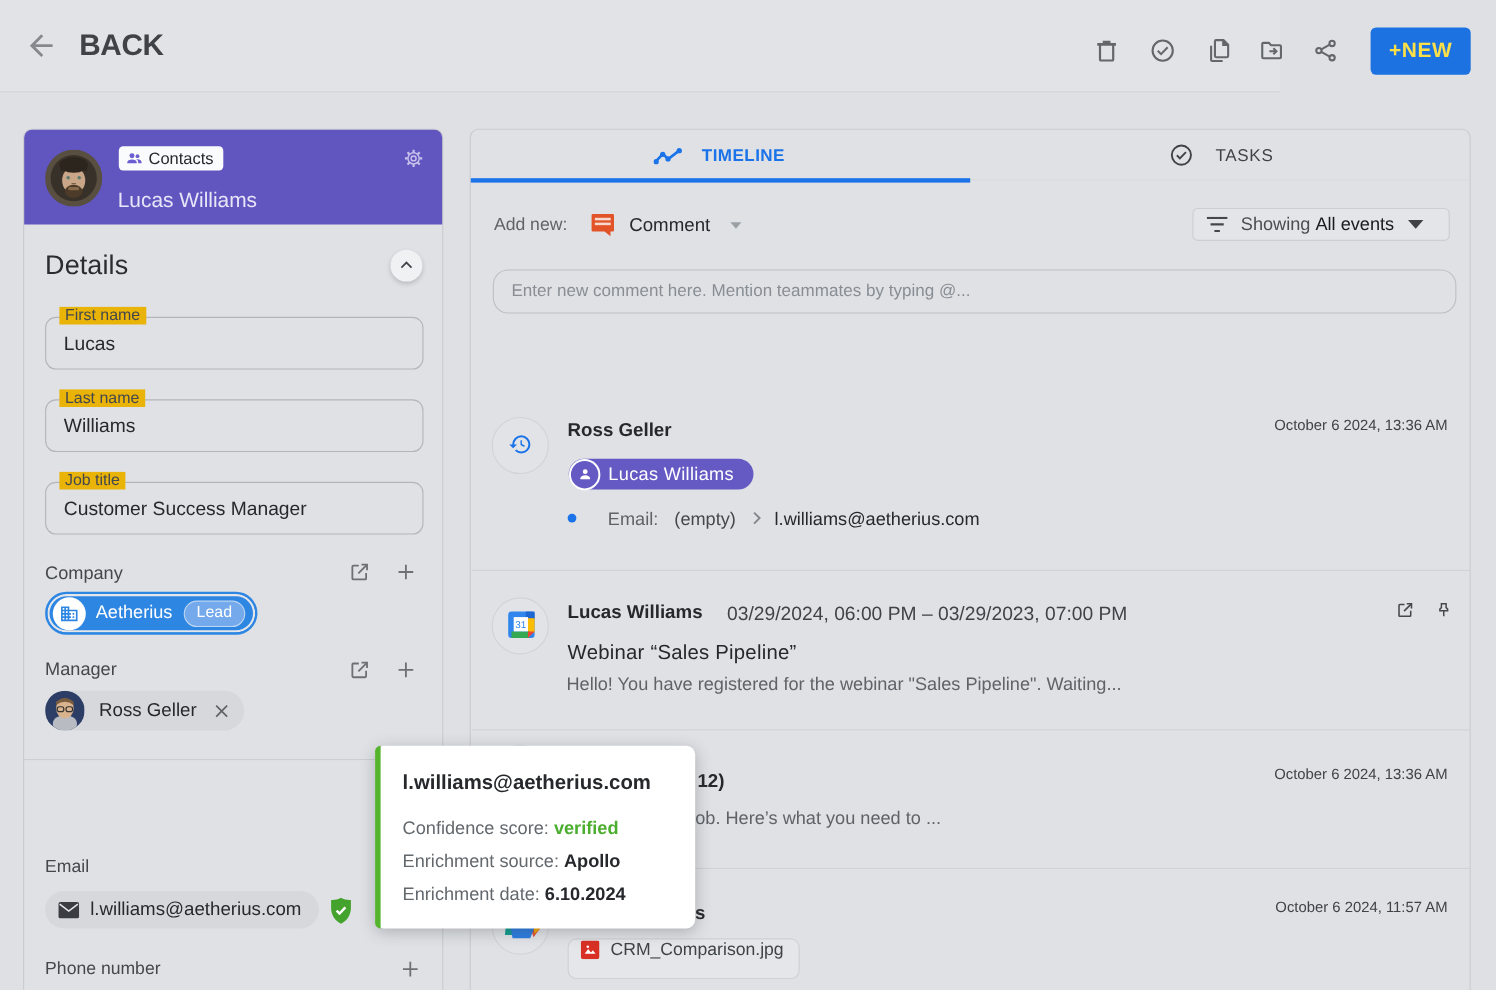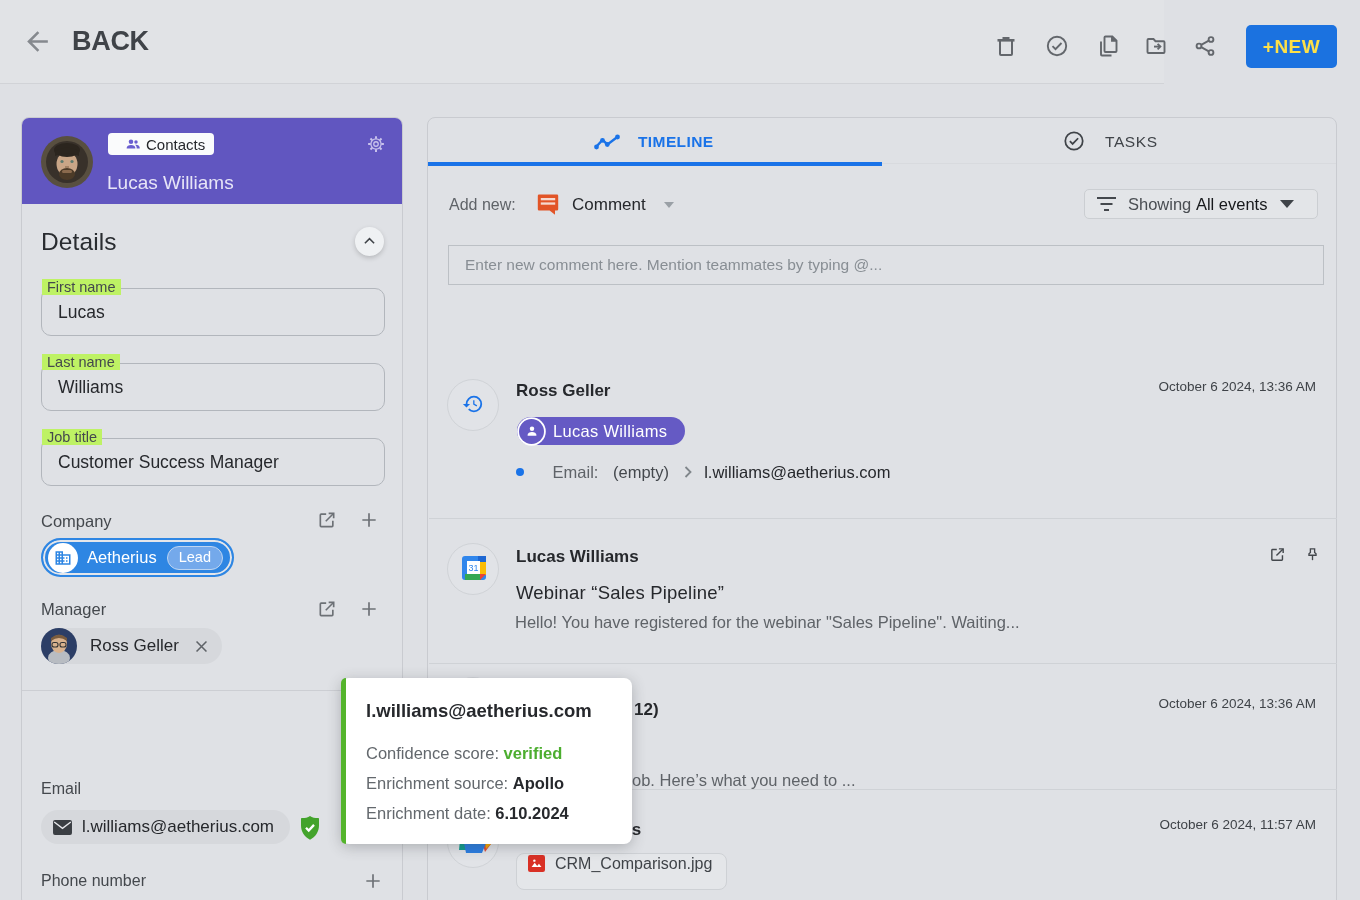--- a/index.html
+++ b/index.html
@@ -10,31 +10,31 @@
 #topbar { position:absolute; left:0; top:0; width:1164px; height:84px; background:#e1e3e6; border-bottom:1px solid #d1d3d7; }
 #backarrow { position:absolute; left:22px; top:26px; width:31px; height:31px; }
 #backtxt { position:absolute; left:72px; top:26px; font-size:27px; font-weight:bold; color:#3f4348; letter-spacing:-0.3px; }
 .topicon { position:absolute; top:34px; width:24px; height:24px; }
 #newbtn { position:absolute; left:1246px; top:25px; width:91px; height:43px; background:#1b72e0; border-radius:5px; color:#fde047; font-size:19px; font-weight:bold; text-align:center; line-height:43px; letter-spacing:0.5px; }
 
 
 #lcard { position:absolute; left:21px; top:117px; width:382px; height:790px; background:#dfe1e5; border:1px solid #c9cbd0; border-radius:8px; }
 #lhead { position:absolute; left:0; top:0; width:380px; height:86px; background:#6156c0; border-radius:7px 7px 0 0; }
 #avatar1 { position:absolute; left:19px; top:18px; width:52px; height:52px; border-radius:50%; overflow:hidden; }
-#contactschip { position:absolute; left:86px; top:15px; height:22px; background:#fafbfc; border-radius:4px; display:flex; align-items:center; padding:0 9px 0 17px; font-size:15px; color:#26282c; }
+#contactschip { position:absolute; left:86px; top:15px; height:22px; background:#fafbfc; border-radius:4px; display:flex; align-items:center; padding:0 9px 0 6px; font-size:15px; color:#26282c; }
 #lname1 { position:absolute; left:85px; top:54px; color:#e7e5f7; font-size:19px; }
 #gear { position:absolute; left:345px; top:17px; width:18px; height:18px; }
 
 .sechead { font-size:24.5px; color:#292c30; font-weight:500; letter-spacing:0.1px; }
 #details_h { position:absolute; left:19px; top:110px; }
 #collapse { position:absolute; left:333px; top:109px; width:29px; height:29px; border-radius:50%; background:#eff1f3; box-shadow:0 2px 5px rgba(0,0,0,0.18); }
 #collapse svg { position:absolute; left:6px; top:6px; }
 
 .field { position:absolute; left:19px; width:344px; height:48px; border:1px solid #b2b6bc; border-radius:10px; }
-.flabel { position:absolute; left:0; top:-10px; background:#bef264; padding:0 5px; font-size:14.5px; color:#44484d; }
+.flabel { position:absolute; left:12px; top:-10px; background:#eab308; padding:0 5px; font-size:14.5px; color:#44484d; }
 .fval { position:absolute; left:16px; top:13px; font-size:17.5px; color:#26282c; }
 
 .rowlabel { position:absolute; left:19px; font-size:16.5px; color:#44484d; }
 .rowicons { position:absolute; width:68px; height:20px; }
 
 #aetherius { position:absolute; left:19px; top:420px; height:39px; border-radius:20px; background:#2e86e3; border:2px solid #2e86e3; box-shadow:inset 0 0 0 2px #e4e6ea; display:flex; align-items:center; padding:0 9px 0 5px; }
 #aet_circle { width:30px; height:30px; border-radius:50%; background:#fff; display:flex; align-items:center; justify-content:center; }
 #aet_name { color:#fff; font-size:16.5px; margin:0 10px 0 9px; }
 #lead { background:#74a9eb; border:1.5px solid #bdd5f2; color:#fff; border-radius:13px; font-size:14.5px; padding:2px 11px 4px; }
 
@@ -63,30 +63,30 @@
 #addnew { position:absolute; left:21px; top:78px; font-size:16px; color:#5f6368; }
 #cmt_icon { position:absolute; left:108px; top:74px; width:24px; height:24px; }
 #cmt_txt { position:absolute; left:144px; top:77px; font-size:17px; color:#26282c; }
 #cmt_caret { position:absolute; left:236px; top:84px; width:0; height:0; border-left:5.5px solid transparent; border-right:5.5px solid transparent; border-top:6px solid #9aa0a6; }
 
 #showing { position:absolute; left:656px; top:71px; width:234px; height:30px; background:#e3e5e8; border:1px solid #cbced2; border-radius:5px; display:flex; align-items:center; }
 #showing .ftxt { font-size:16.5px; color:#4a4e53; }
 #showing b { font-weight:normal; color:#17191c; }
 #show_caret { width:0; height:0; border-left:7px solid transparent; border-right:7px solid transparent; border-top:8px solid #3f4348; margin-left:13px; }
 
-#cinput { position:absolute; left:20px; top:127px; width:876px; height:40px; border:1px solid #bcc0c5; border-radius:0; }
+#cinput { position:absolute; left:20px; top:127px; width:876px; height:40px; border:1px solid #bcc0c5; border-radius:14px; }
 #cinput span { position:absolute; left:16px; top:10px; font-size:15.5px; color:#888e94; }
 
 #dateband { position:absolute; left:1px; top:189px; width:908px; height:41px; background:#d3d8df; text-align:center; line-height:41px; font-size:18px; color:#3f4348; }
 
 .entry { position:absolute; left:1px; width:908px; }
 .eav { position:absolute; left:18px; width:52px; height:52px; border-radius:50%; background:#e1e3e7; border:1px solid #d0d3d7; }
 .ename { position:absolute; left:87px; font-size:17px; font-weight:bold; color:#26282c; }
 .edate { position:absolute; right:21px; font-size:13.5px; color:#3f4348; }
-.esub { position:absolute; left:87px; font-size:16.5px; color:#5f6368;margin-top:36px; }
+.esub { position:absolute; left:87px; font-size:16.5px; color:#5f6368; }
 .ediv { position:absolute; left:1px; width:908px; height:1px; background:#cfd2d6; }
 
 #lucaschip { position:absolute; left:88px; top:69px; height:28px; background:#655ac4; border-radius:15px; display:flex; align-items:center; padding:0 18px 0 2px; }
 #lucaschip .pc { width:25px; height:25px; border-radius:50%; background:#655ac4; box-shadow:0 0 0 1.8px #fff; display:flex; align-items:center; justify-content:center; margin-right:9px; }
 #lucaschip span { color:#fff; font-size:16.5px; letter-spacing:0.3px; }
 
 #changerow { position:absolute; left:87px; font-size:16.5px; }
 
 #e2title { position:absolute; left:87px; top:64px; font-size:18.5px; letter-spacing:0.2px; font-weight:500; color:#26282c; }
 #e2body { position:absolute; left:86px; top:95px; font-size:16.5px; color:#5f6368; }
@@ -329,20 +329,21 @@
     <svg style="position:absolute; left:32px; top:37px" width="26" height="26" viewBox="0 0 26 26">
       <rect x="1" y="1" width="24" height="24" rx="3" fill="#3086ec"></rect>
       <rect x="17" y="1" width="8" height="7" fill="#1e67d2"></rect>
       <rect x="19" y="7" width="6" height="13" fill="#fbbc05"></rect>
       <rect x="4" y="19" width="16" height="6" fill="#34a853"></rect>
       <path d="M19 19h6l-6 6z" fill="#ea4335"></path>
       <rect x="6" y="6" width="13" height="13" fill="#fff"></rect>
       <text x="12.5" y="16" font-size="9" fill="#3086ec" text-anchor="middle" font-family="Liberation Sans">31</text>
     </svg>
     <div class="ename" style="top:29px">Lucas Williams</div>
+    <div style="position:absolute; left:232px; top:30px; font-size:17.5px; color:#3f4348">03/29/2024, 06:00 PM – 03/29/2023, 07:00 PM</div>
     <svg class="e2icons" style="left:840px" viewBox="0 0 24 24" fill="none" stroke="#44484d" stroke-width="2">
         <path d="M19 13v6a1 1 0 01-1 1H5a1 1 0 01-1-1V6a1 1 0 011-1h6"></path>
         <path d="M14 4h6v6"></path>
         <path d="M10.5 13.5L19.5 4.5"></path>
       </svg>
     <svg class="e2icons" style="left:875px" viewBox="0 0 24 24" fill="none" stroke="#44484d" stroke-width="1.9">
         <path d="M9 4h6v5l2 2v2H7v-2l2-2z"></path>
         <path d="M12 13v7"></path>
       </svg>
     <div id="e2title">Webinar “Sales Pipeline”</div>

